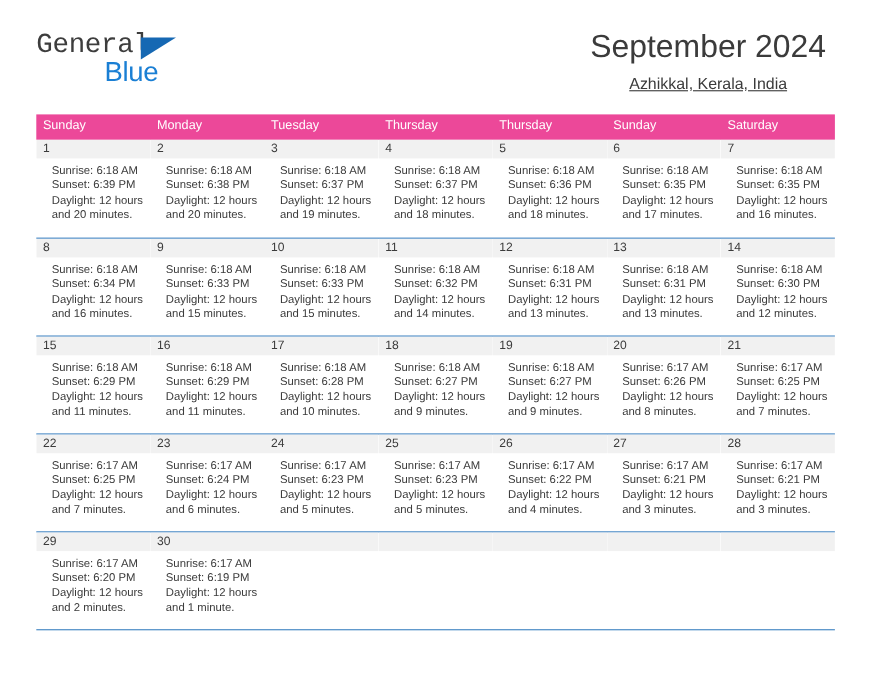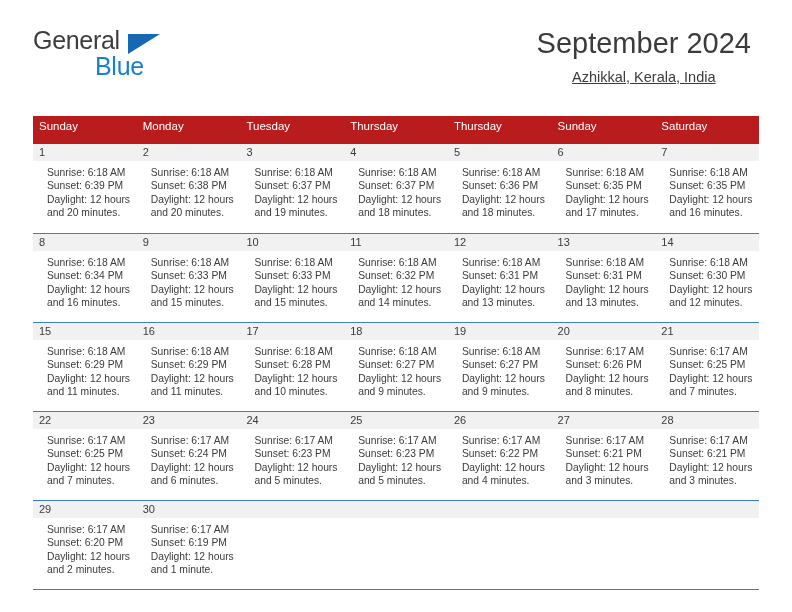--- a/index.html
+++ b/index.html
@@ -36,21 +36,21 @@
     width: 220px;
     height: 58px;
   }
   .brand-general {
     position: absolute;
     left: 0;
     top: 0;
     font-size: 25px;
     letter-spacing: -0.3px;
     color: #3d3d3d;
-    font-family: Liberation Sans, sans-serif;
+    font-family: Liberation Mono, monospace;
   }
   .brand-tri {
     position: absolute;
     left: 95px;
     top: 8px;
     width: 0;
     height: 0;
     border-left: 32px solid #1668b3;
     border-bottom: 20px solid transparent;
   }
@@ -86,23 +86,22 @@
 
   
   .calendar {
     position: absolute;
     left: 33px;
     top: 104px;
     width: 726px;
   }
   .dow-row {
     display: flex;
-    background: #b91c1c;
-    height: 28px;
-    margin-top: 12px;
+    background: #ec4899;
+    height: 23px;
   }
   .dow {
     flex: 1 1 0;
     color: #ffffff;
     font-size: 11.5px;
     line-height: 21px;
     padding-left: 6px;
     box-sizing: border-box;
     white-space: nowrap;
     overflow: hidden;

